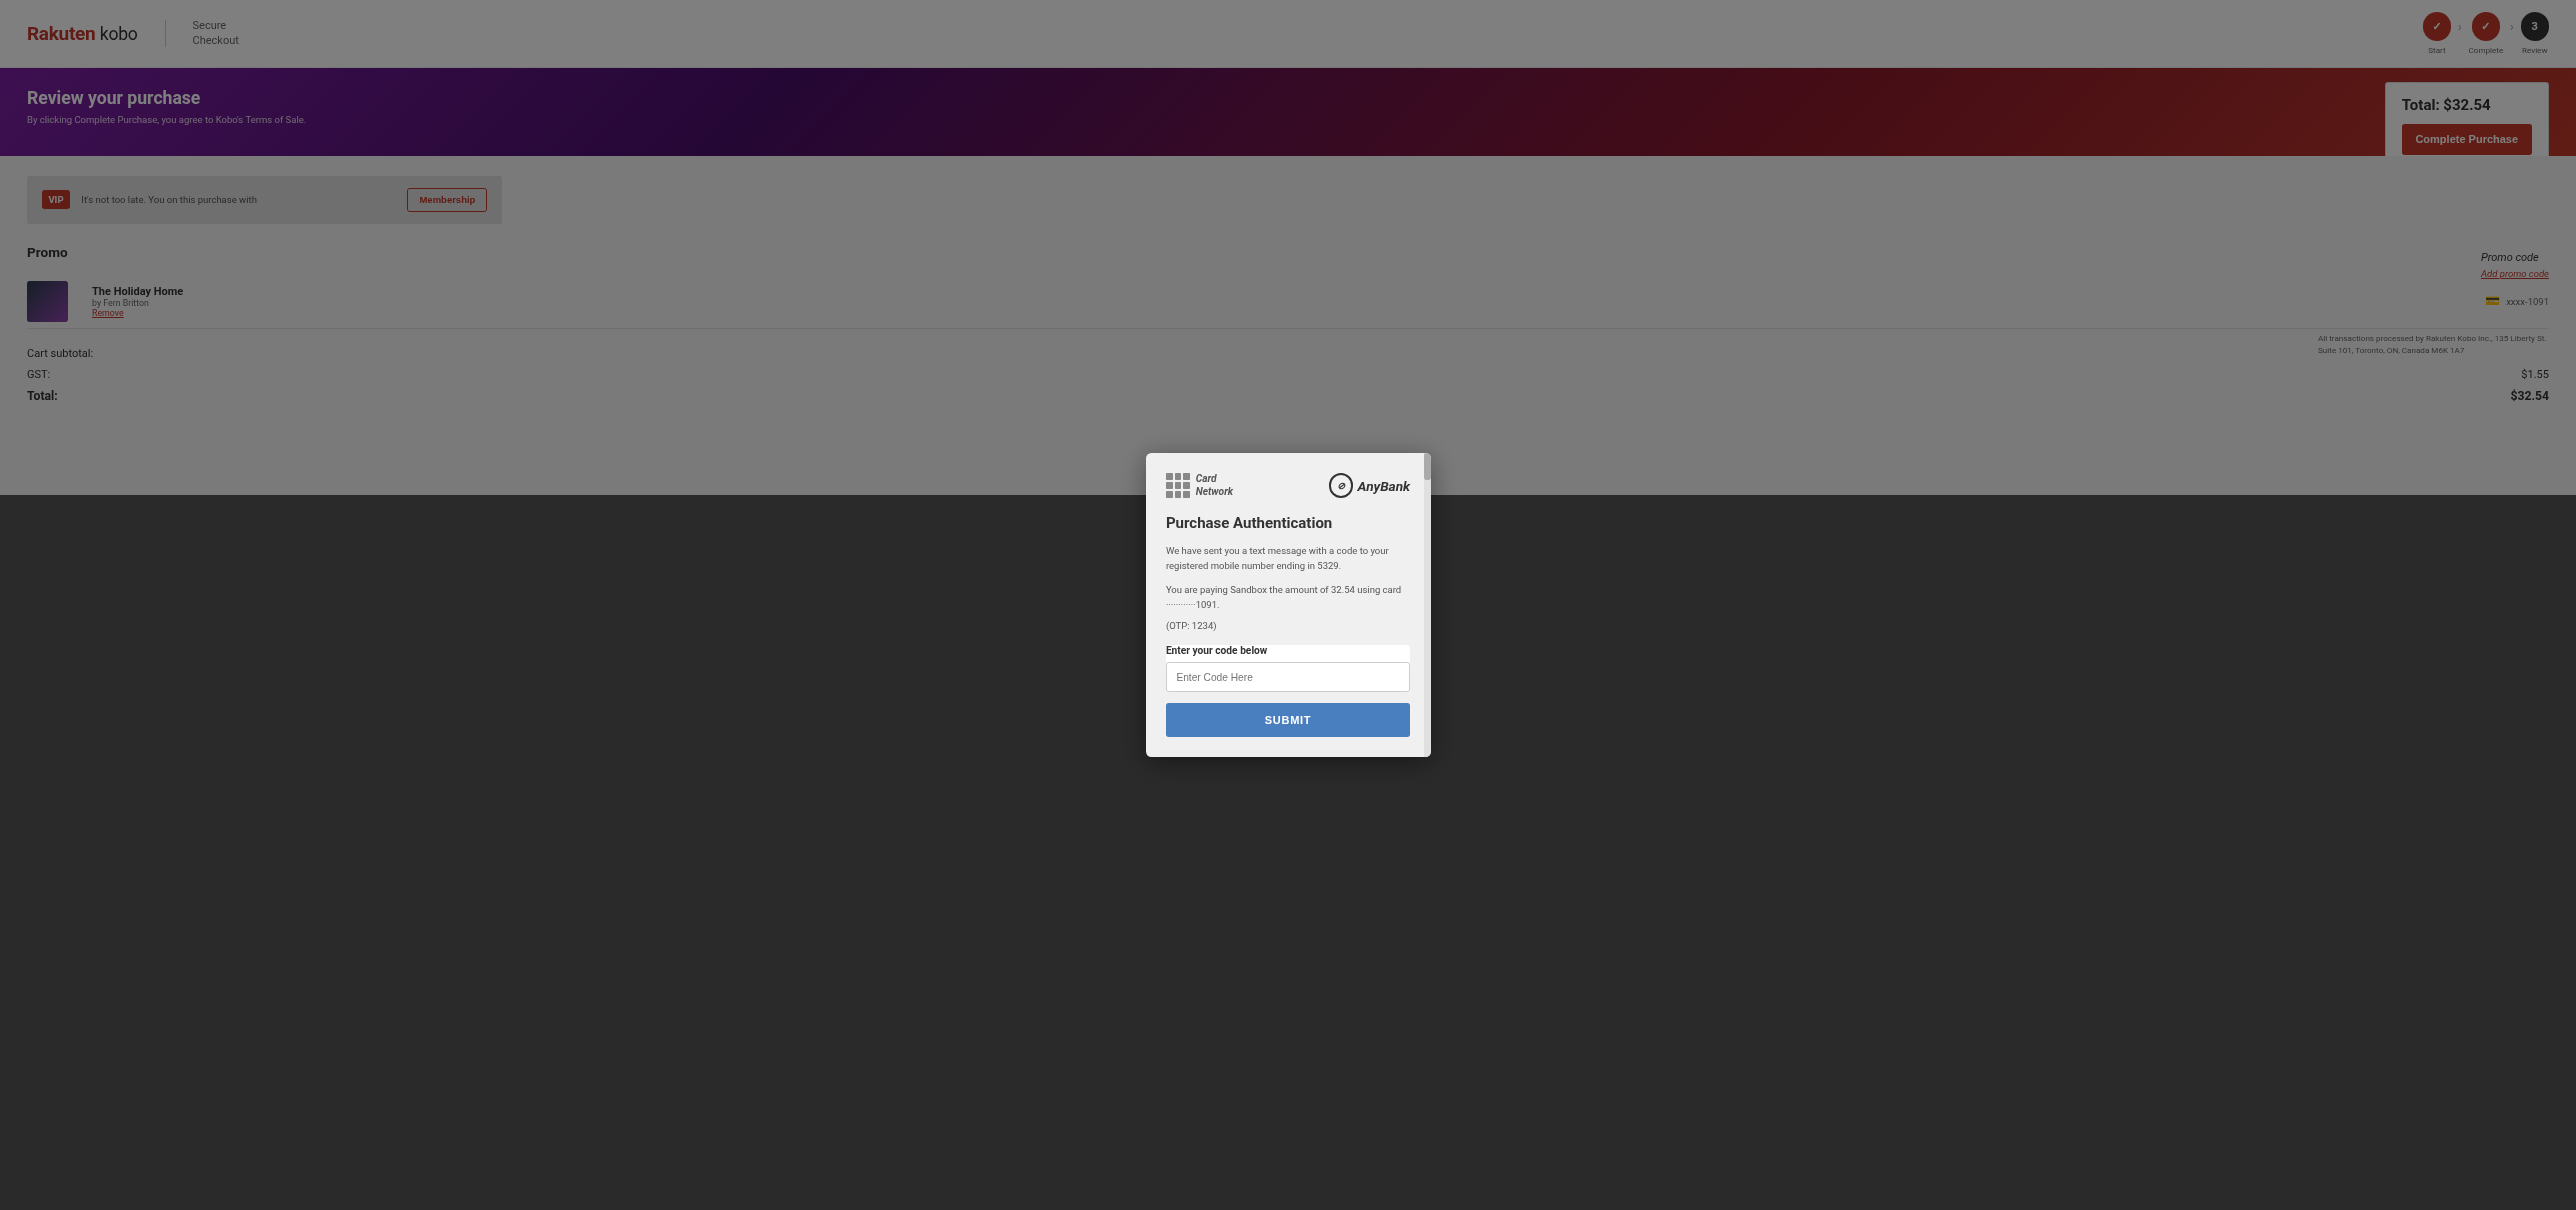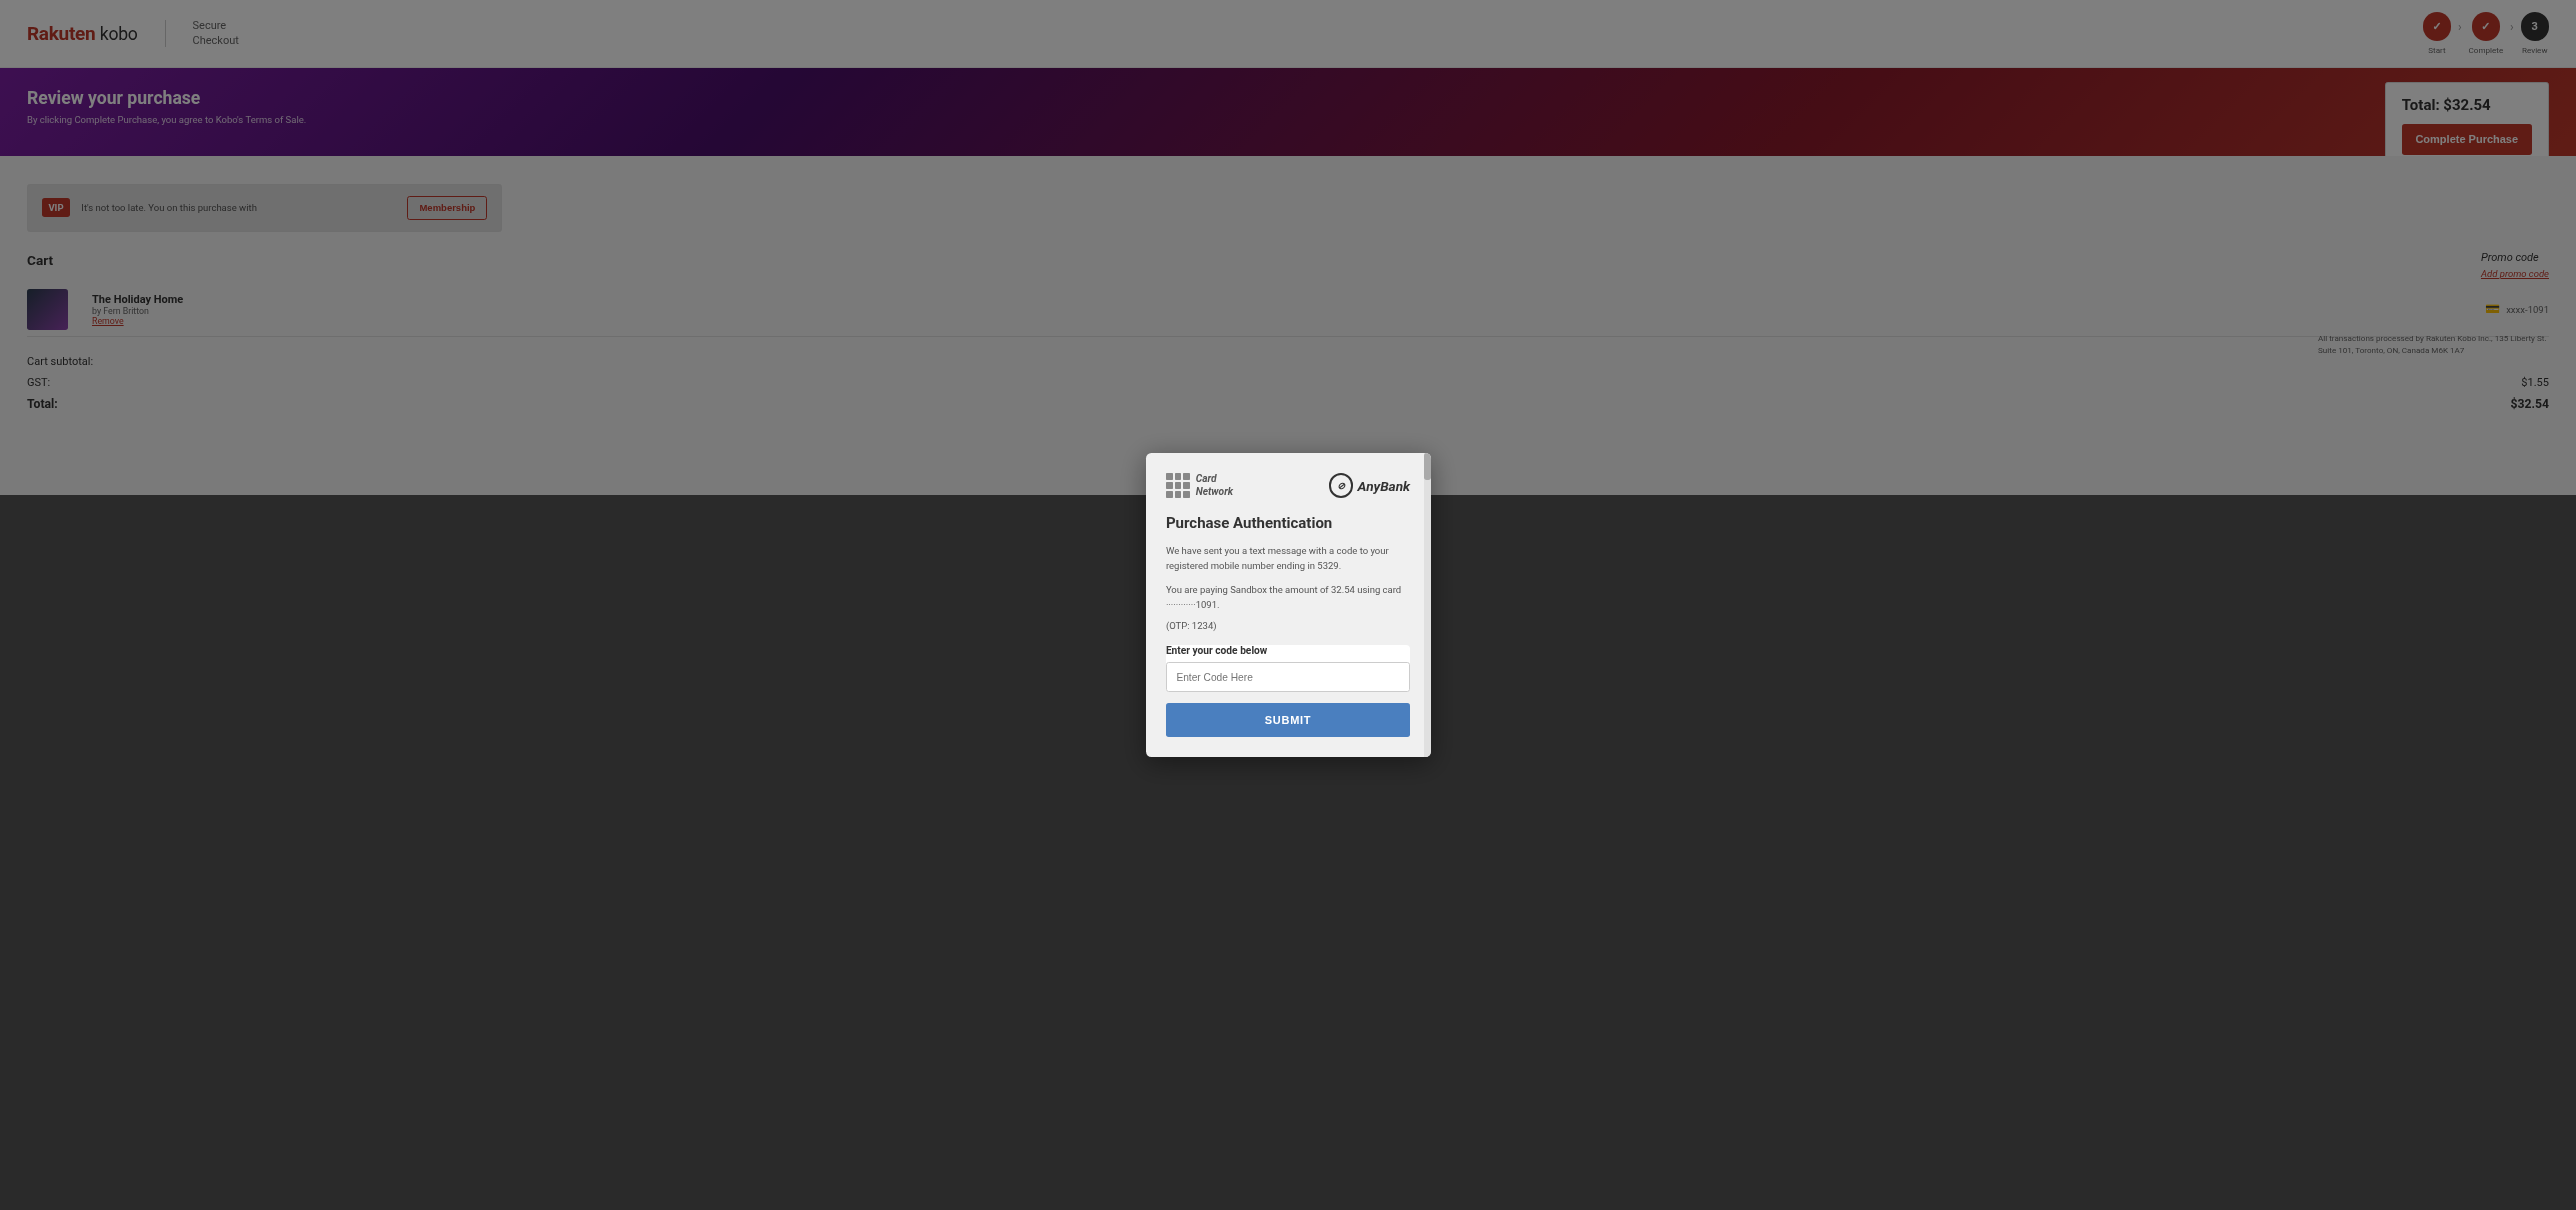--- a/index.html
+++ b/index.html
@@ -128,21 +128,21 @@
       padding: 9.5px 13.6px;
       font-size: 11px;
       font-weight: bold;
       cursor: pointer;
       width: 100%;
     }
 
     
     .main-content {
       background: #f5f5f5;
-      padding: 28px 27px;
+      padding: 20px 27px;
       min-height: 339px;
       position: relative;
     }
 
     .vip-banner {
       background: rgba(200,200,200,0.5);
       border: 0.7px solid #ddd;
       border-radius: 2.7px;
       padding: 11px 13.6px;
       display: flex;
@@ -461,21 +461,21 @@
 
   <div class="vip-banner">
     <div class="vip-badge">VIP</div>
     <div class="vip-text">
       <span>It's not too late. You</span>
       <span>on this purchase with</span>
     </div>
     <button class="membership-btn">Membership</button>
   </div>
 
-  <div class="items-section-title">Cart</div>
+  <div class="items-section-title">Promo</div>
 
   <div class="item-row">
     <div class="item-thumb"></div>
     <div class="item-details">
       <div class="item-title">The Holiday Home</div>
       <div class="item-author">by Fern Britton</div>
       <div class="item-remove">Remove</div>
     </div>
     <div class="item-card-info">
       <span style="font-size:12.2px;">💳</span>

